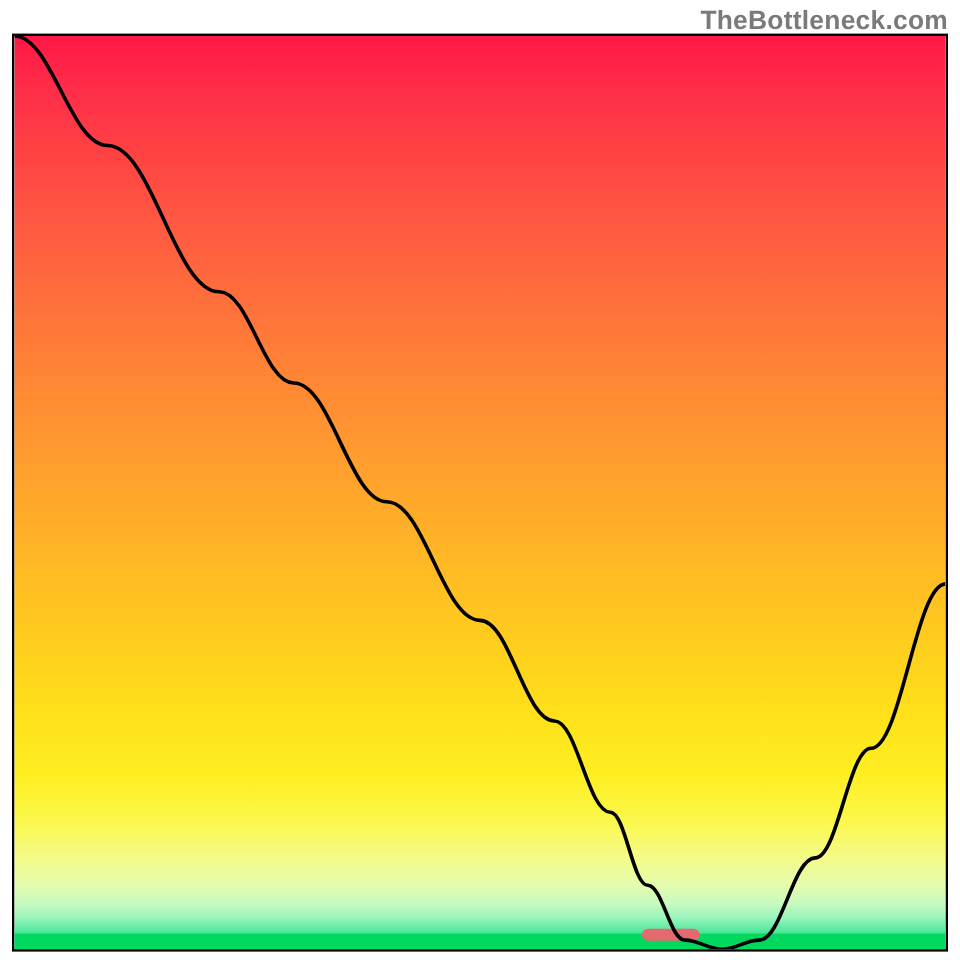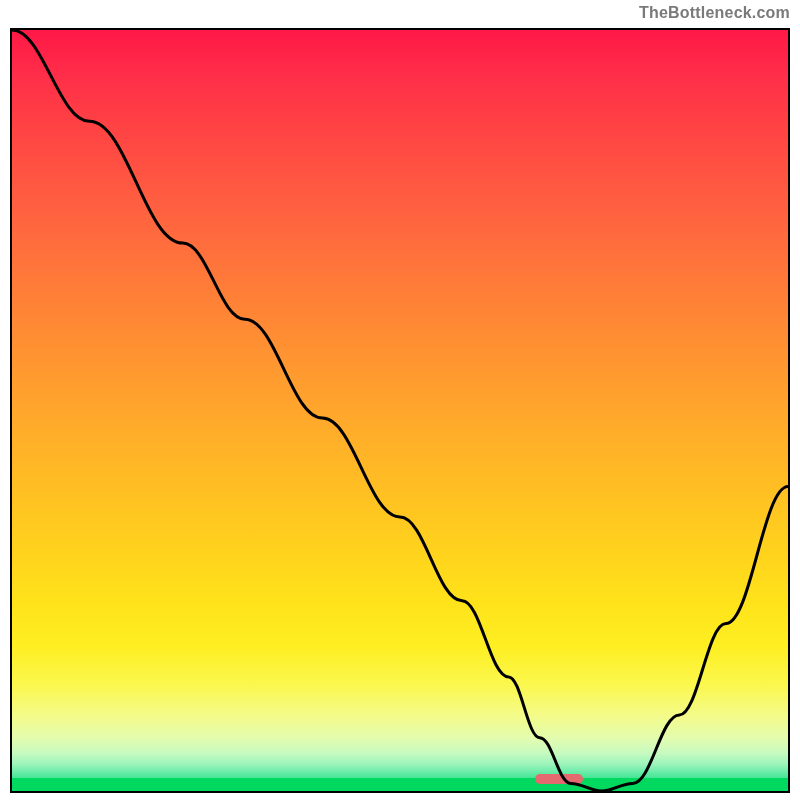--- a/index.html
+++ b/index.html
@@ -12,21 +12,21 @@
   }
   .canvas {
     position: relative;
     width: 800px;
     height: 800px;
   }
   .watermark {
     position: absolute;
     top: 4px;
     right: 10px;
-    font-size: 16px;
+    font-size: 22px;
     font-weight: bold;
     color: #7a7a7a;
     letter-spacing: 0.2px;
   }
   
   .frame {
     position: absolute;
     left: 10px;
     top: 28px;
     width: 780px;

